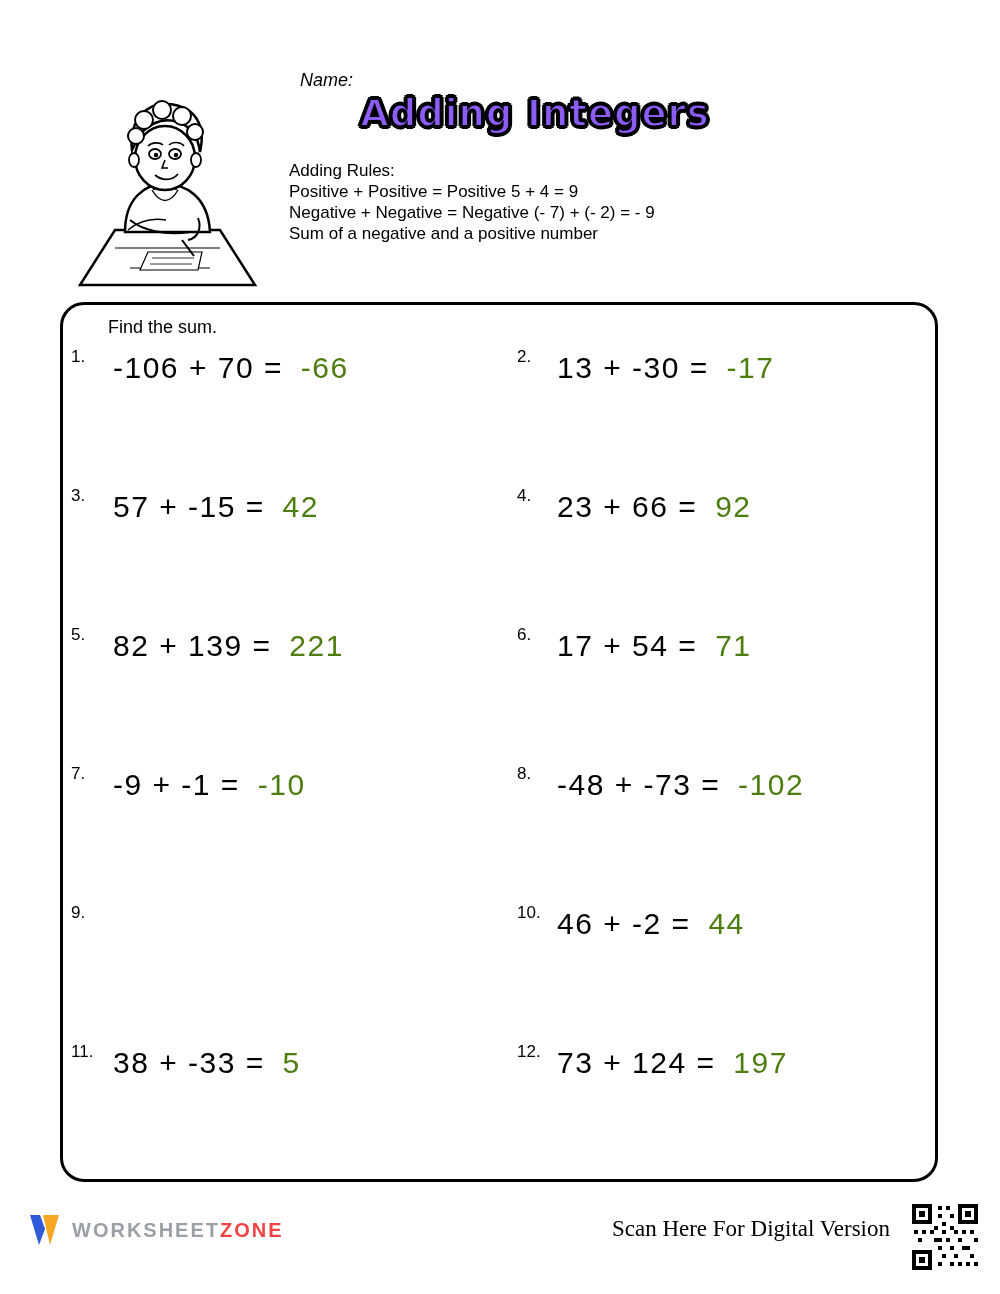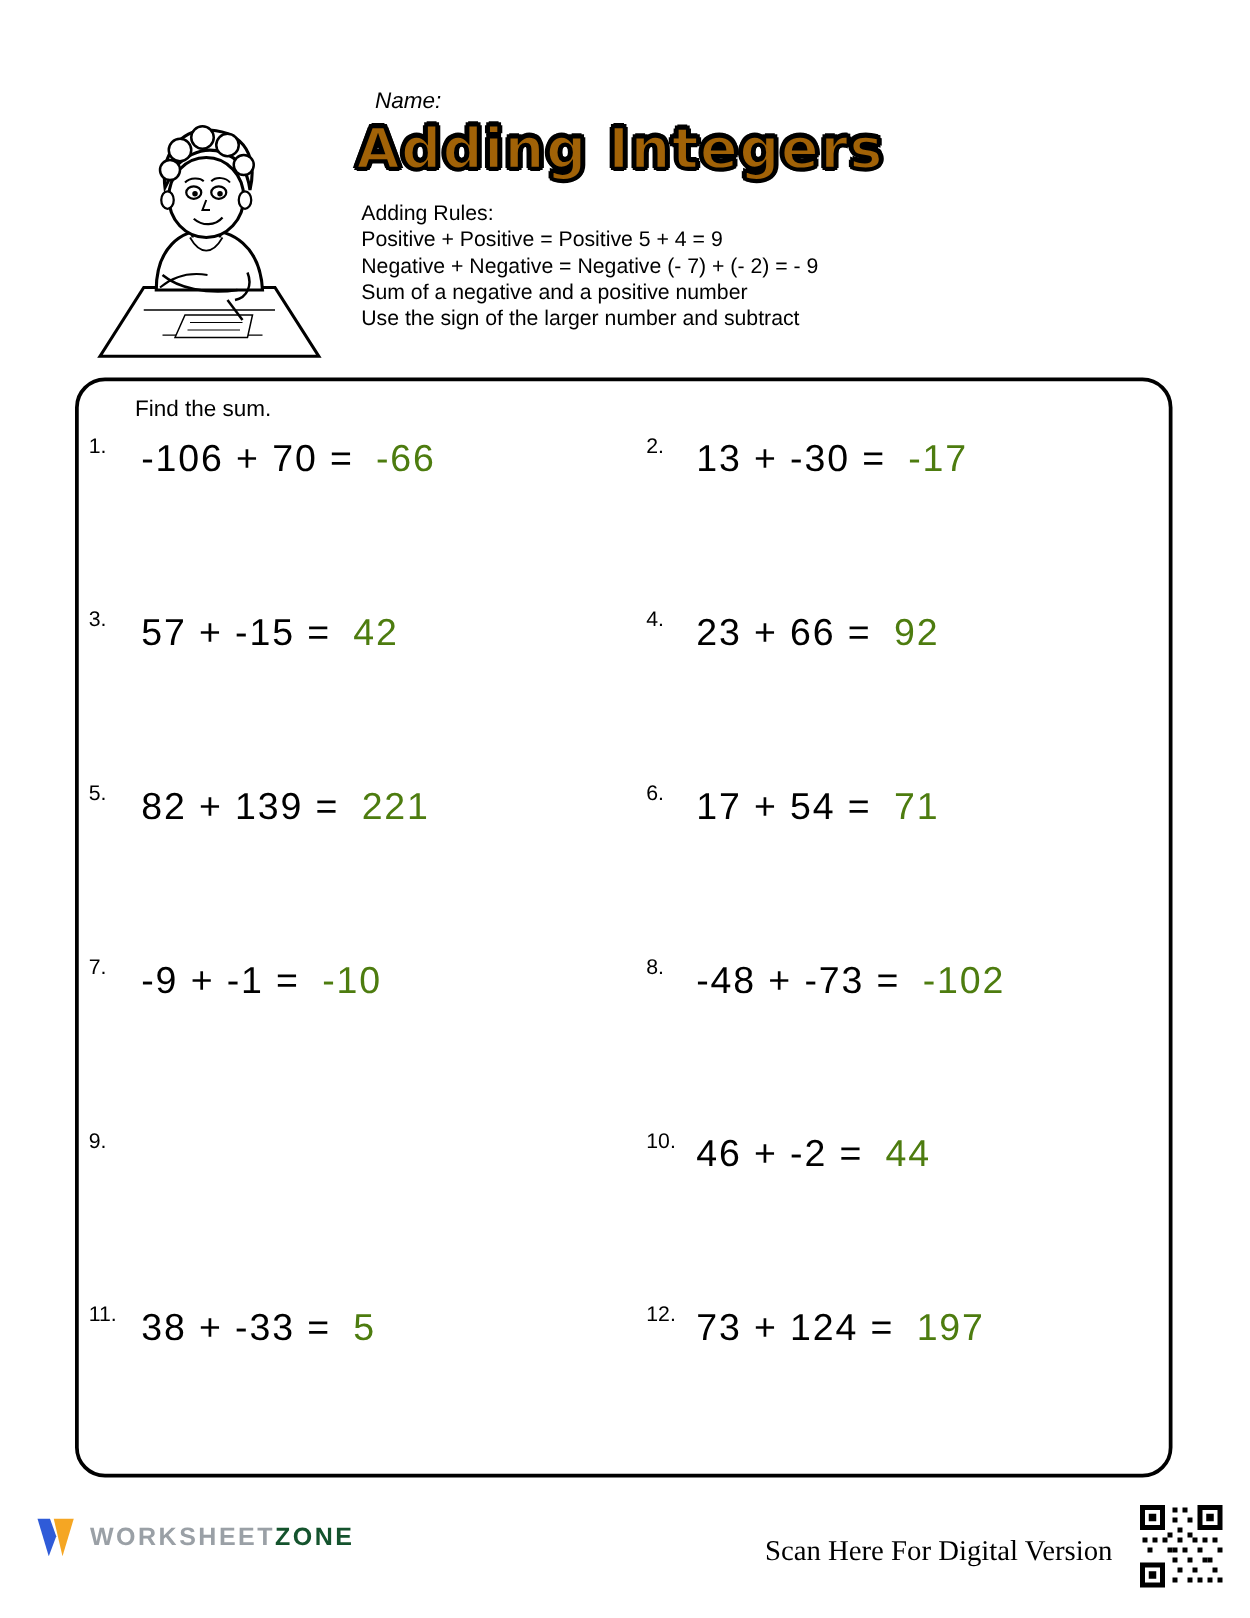--- a/index.html
+++ b/index.html
@@ -40,26 +40,26 @@
     font-style: italic;
     font-size: 18px;
     font-family: Liberation Sans, sans-serif;
   }
 
   .title {
     position: absolute;
     left: 225px;
     top: 32px;
     width: 500px;
-    text-align: left;
+    text-align: center;
     font-family: "DejaVu Sans", sans-serif;
     font-weight: bold;
-    font-size: 45px;
+    font-size: 37px;
     letter-spacing: 1px;
-    color: #a16207;
+    color: #8b5cf6;
     -webkit-text-stroke: 2px #000000;
     text-shadow:
        3px 0 0 #000, -3px 0 0 #000, 0 3px 0 #000, 0 -3px 0 #000,
        2px 2px 0 #000, -2px 2px 0 #000, 2px -2px 0 #000, -2px -2px 0 #000;
   }
 
   .rules {
     position: absolute;
     left: 217px;
     top: 100px;
@@ -154,25 +154,25 @@
     height: 36px;
     position: relative;
     margin-right: 10px;
   }
   .logo-text {
     font-size: 20px;
     letter-spacing: 2px;
     font-weight: bold;
     color: #9aa0a6;
   }
-  .logo-text .zone { color: #14532d; margin-top: 13px; }
+  .logo-text .zone { color: #ef4444; margin-top: 13px; }
   .scan-text {
     position: absolute;
     right: 110px;
-    top: 34px;
+    top: 22px;
     font-size: 23px;
     font-family: "Liberation Serif", serif;
   }
   .qr {
     position: absolute;
     right: 18px;
     top: 6px;
     width: 74px;
     height: 74px;
     background: #ffffff;
@@ -232,21 +232,20 @@
 
   <div class="name-label">Name:</div>
 
   <div class="title">Adding Integers</div>
 
   <div class="rules">
     <div>Adding Rules:</div>
     <div>Positive + Positive = Positive 5 + 4 = 9</div>
     <div>Negative + Negative = Negative (- 7) + (- 2) = - 9</div>
     <div>Sum of a negative and a positive number</div>
-    <div>Use the sign of the larger number and subtract</div>
   </div>
 </div>
 
 <div class="sheet">
   <div class="find-sum">Find the sum.</div>
 
   <div class="problems">
 
     <div class="problem">
       <span class="num">1.</span>

